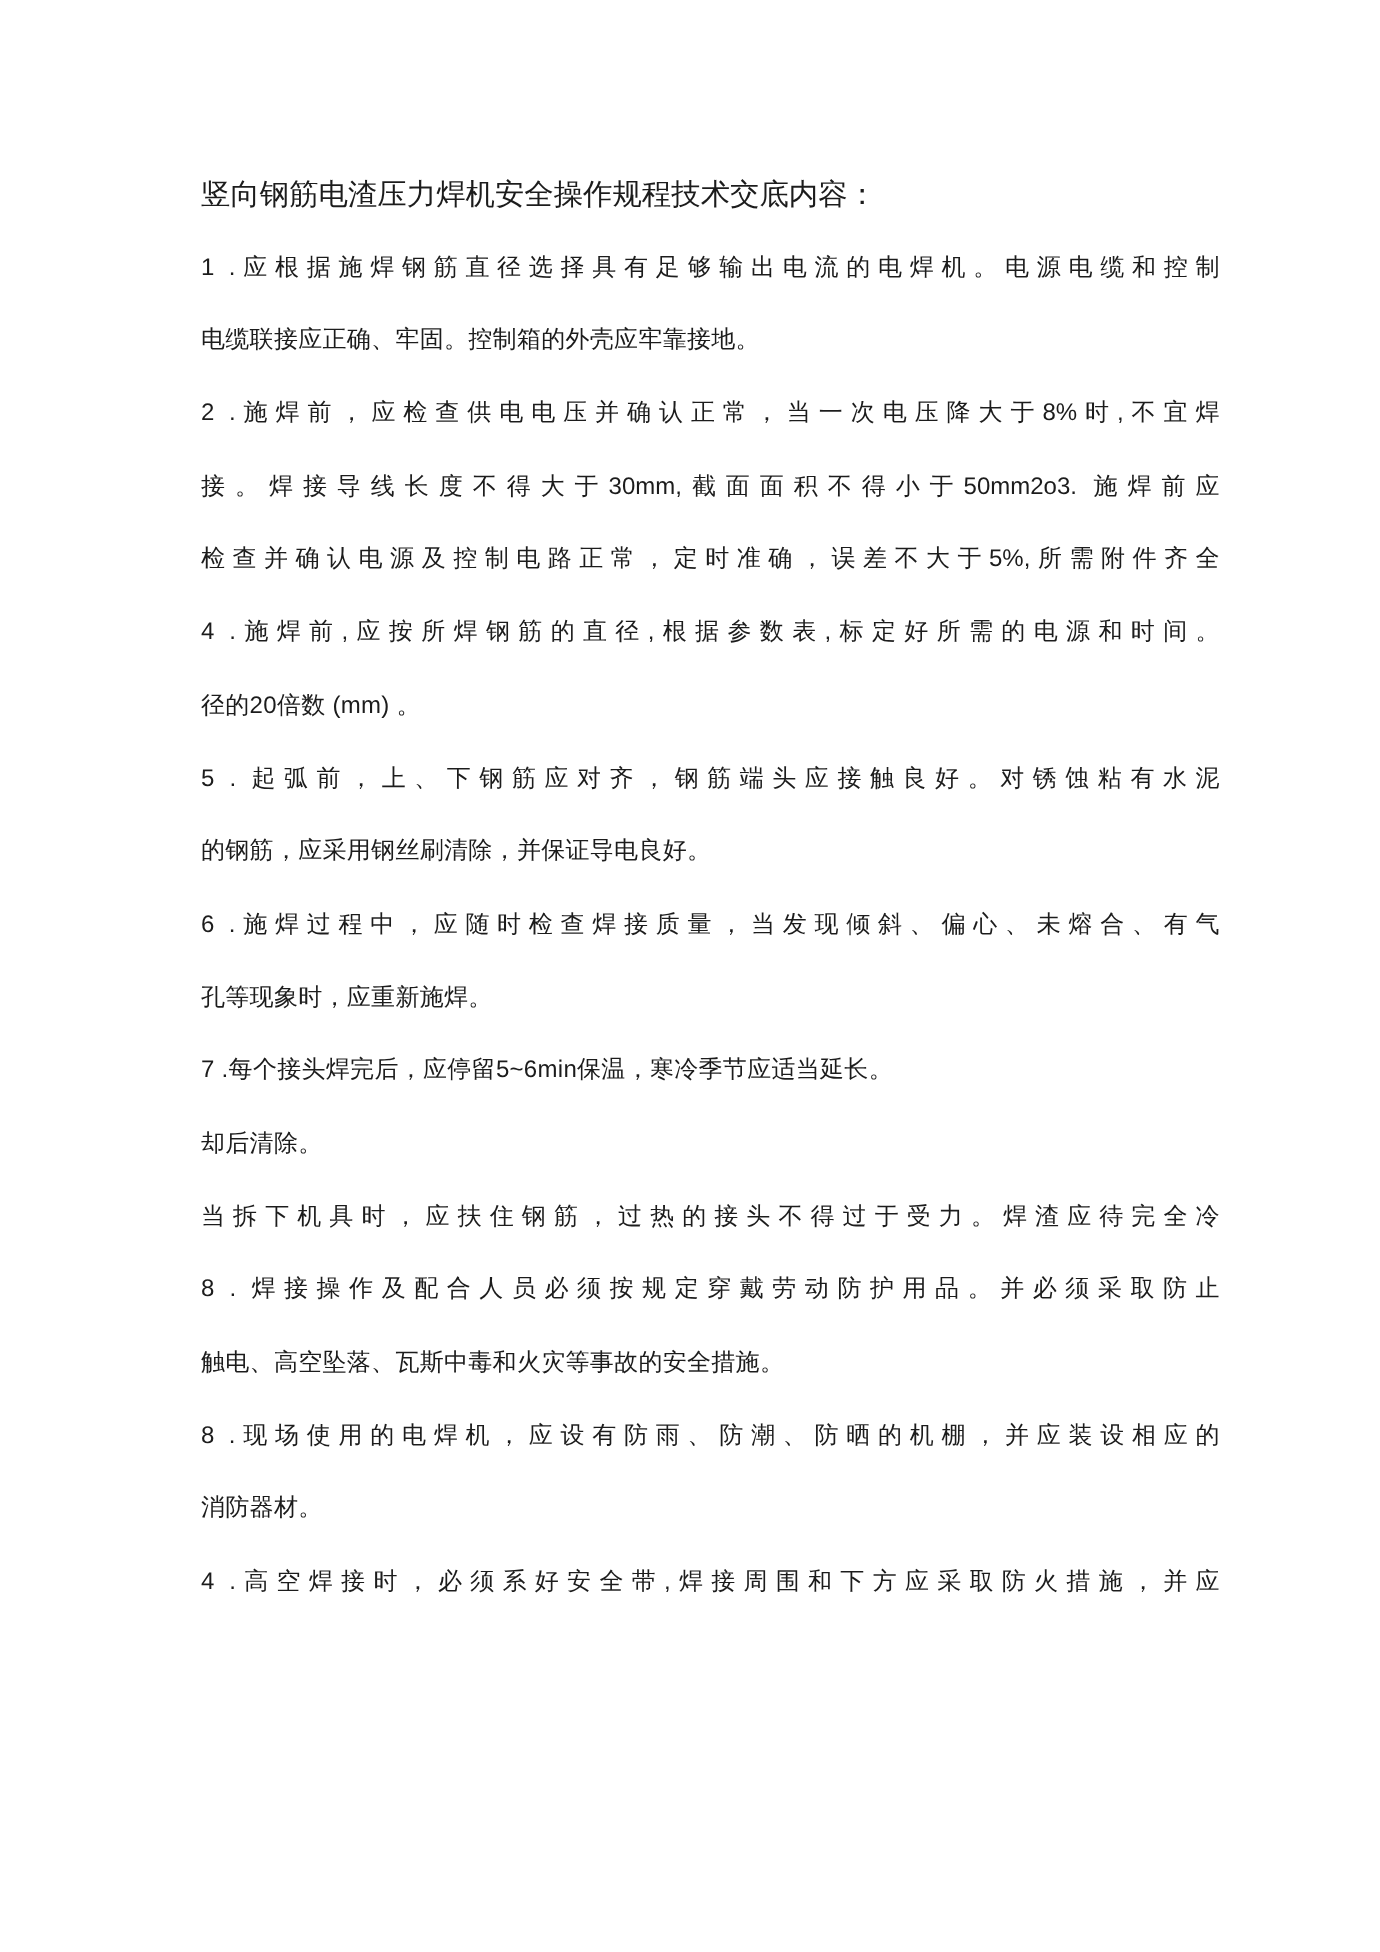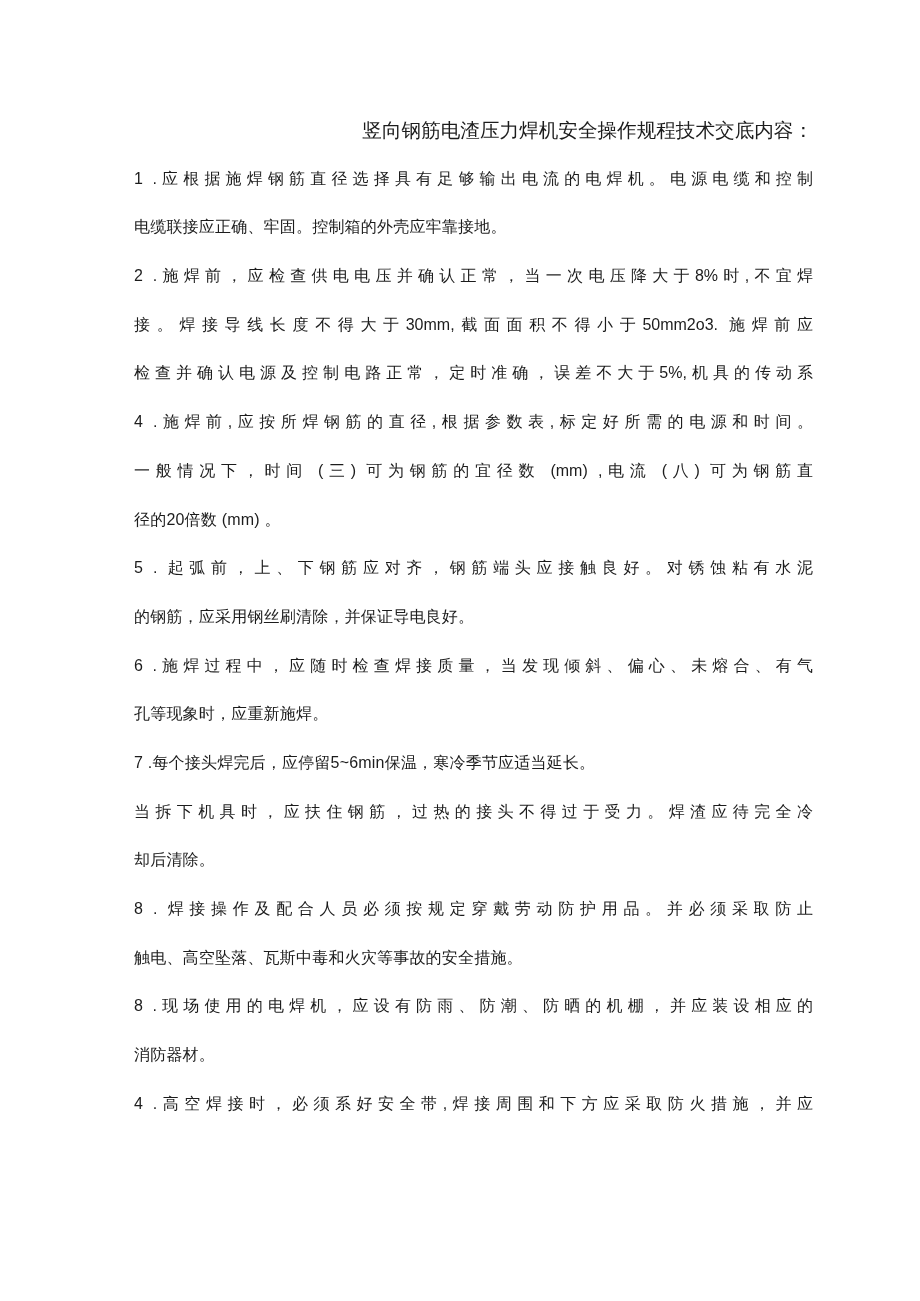--- a/index.html
+++ b/index.html
@@ -32,44 +32,42 @@
   
   .line.j {
     white-space:normal;
     text-align:justify;
     text-align-last:justify;
     letter-spacing:0;
   }
   .line[data-name="document-title"] {
     font-size:19.6px;
     letter-spacing:0;
-    text-align:right;
   }
 </style>
 </head>
 <body>
 
 <div class="page" data-name="document-page">
   <div class="textblock" data-name="document-text">
 
   <div class="line" data-name="document-title">竖向钢筋电渣压力焊机安全操作规程技术交底内容：</div>
       <div class="line j" data-name="text-line">1 .应根据施焊钢筋直径选择具有足够输出电流的电焊机。电源电缆和控制</div>
       <div class="line" data-name="text-line">电缆联接应正确、牢固。控制箱的外壳应牢靠接地。</div>
       <div class="line j" data-name="text-line">2 .施焊前，应检查供电电压并确认正常，当一次电压降大于8%时,不宜焊</div>
       <div class="line j" data-name="text-line">接。焊接导线长度不得大于30mm,截面面积不得小于50mm2o3. 施焊前应</div>
-      <div class="line j" data-name="text-line">检查并确认电源及控制电路正常，定时准确，误差不大于5%,机具的传动系</div>
+      <div class="line j" data-name="text-line">检查并确认电源及控制电路正常，定时准确，误差不大于5%,所需附件齐全</div>
       <div class="line j" data-name="text-line">4 .施焊前,应按所焊钢筋的直径,根据参数表,标定好所需的电源和时间。</div>
-      <div class="line j" data-name="text-line">一般情况下，时间 (三) 可为钢筋的宜径数 (mm) ,电流 (八) 可为钢筋直</div>
       <div class="line" data-name="text-line">径的20倍数 (mm) 。</div>
       <div class="line j" data-name="text-line">5 . 起弧前，上、下钢筋应对齐，钢筋端头应接触良好。对锈蚀粘有水泥</div>
       <div class="line" data-name="text-line">的钢筋，应采用钢丝刷清除，并保证导电良好。</div>
       <div class="line j" data-name="text-line">6 .施焊过程中，应随时检查焊接质量，当发现倾斜、偏心、未熔合、有气</div>
       <div class="line" data-name="text-line">孔等现象时，应重新施焊。</div>
       <div class="line" data-name="text-line">7 .每个接头焊完后，应停留5~6min保温，寒冷季节应适当延长。</div>
+      <div class="line" data-name="text-line">却后清除。</div>
       <div class="line j" data-name="text-line">当拆下机具时，应扶住钢筋，过热的接头不得过于受力。焊渣应待完全冷</div>
-      <div class="line" data-name="text-line">却后清除。</div>
       <div class="line j" data-name="text-line">8 . 焊接操作及配合人员必须按规定穿戴劳动防护用品。并必须采取防止</div>
       <div class="line" data-name="text-line">触电、高空坠落、瓦斯中毒和火灾等事故的安全措施。</div>
       <div class="line j" data-name="text-line">8 .现场使用的电焊机，应设有防雨、防潮、防晒的机棚，并应装设相应的</div>
       <div class="line" data-name="text-line">消防器材。</div>
       <div class="line j" data-name="text-line">4 .高空焊接时，必须系好安全带,焊接周围和下方应采取防火措施，并应</div>
     </div>
 </div>
 
 </body></html>

